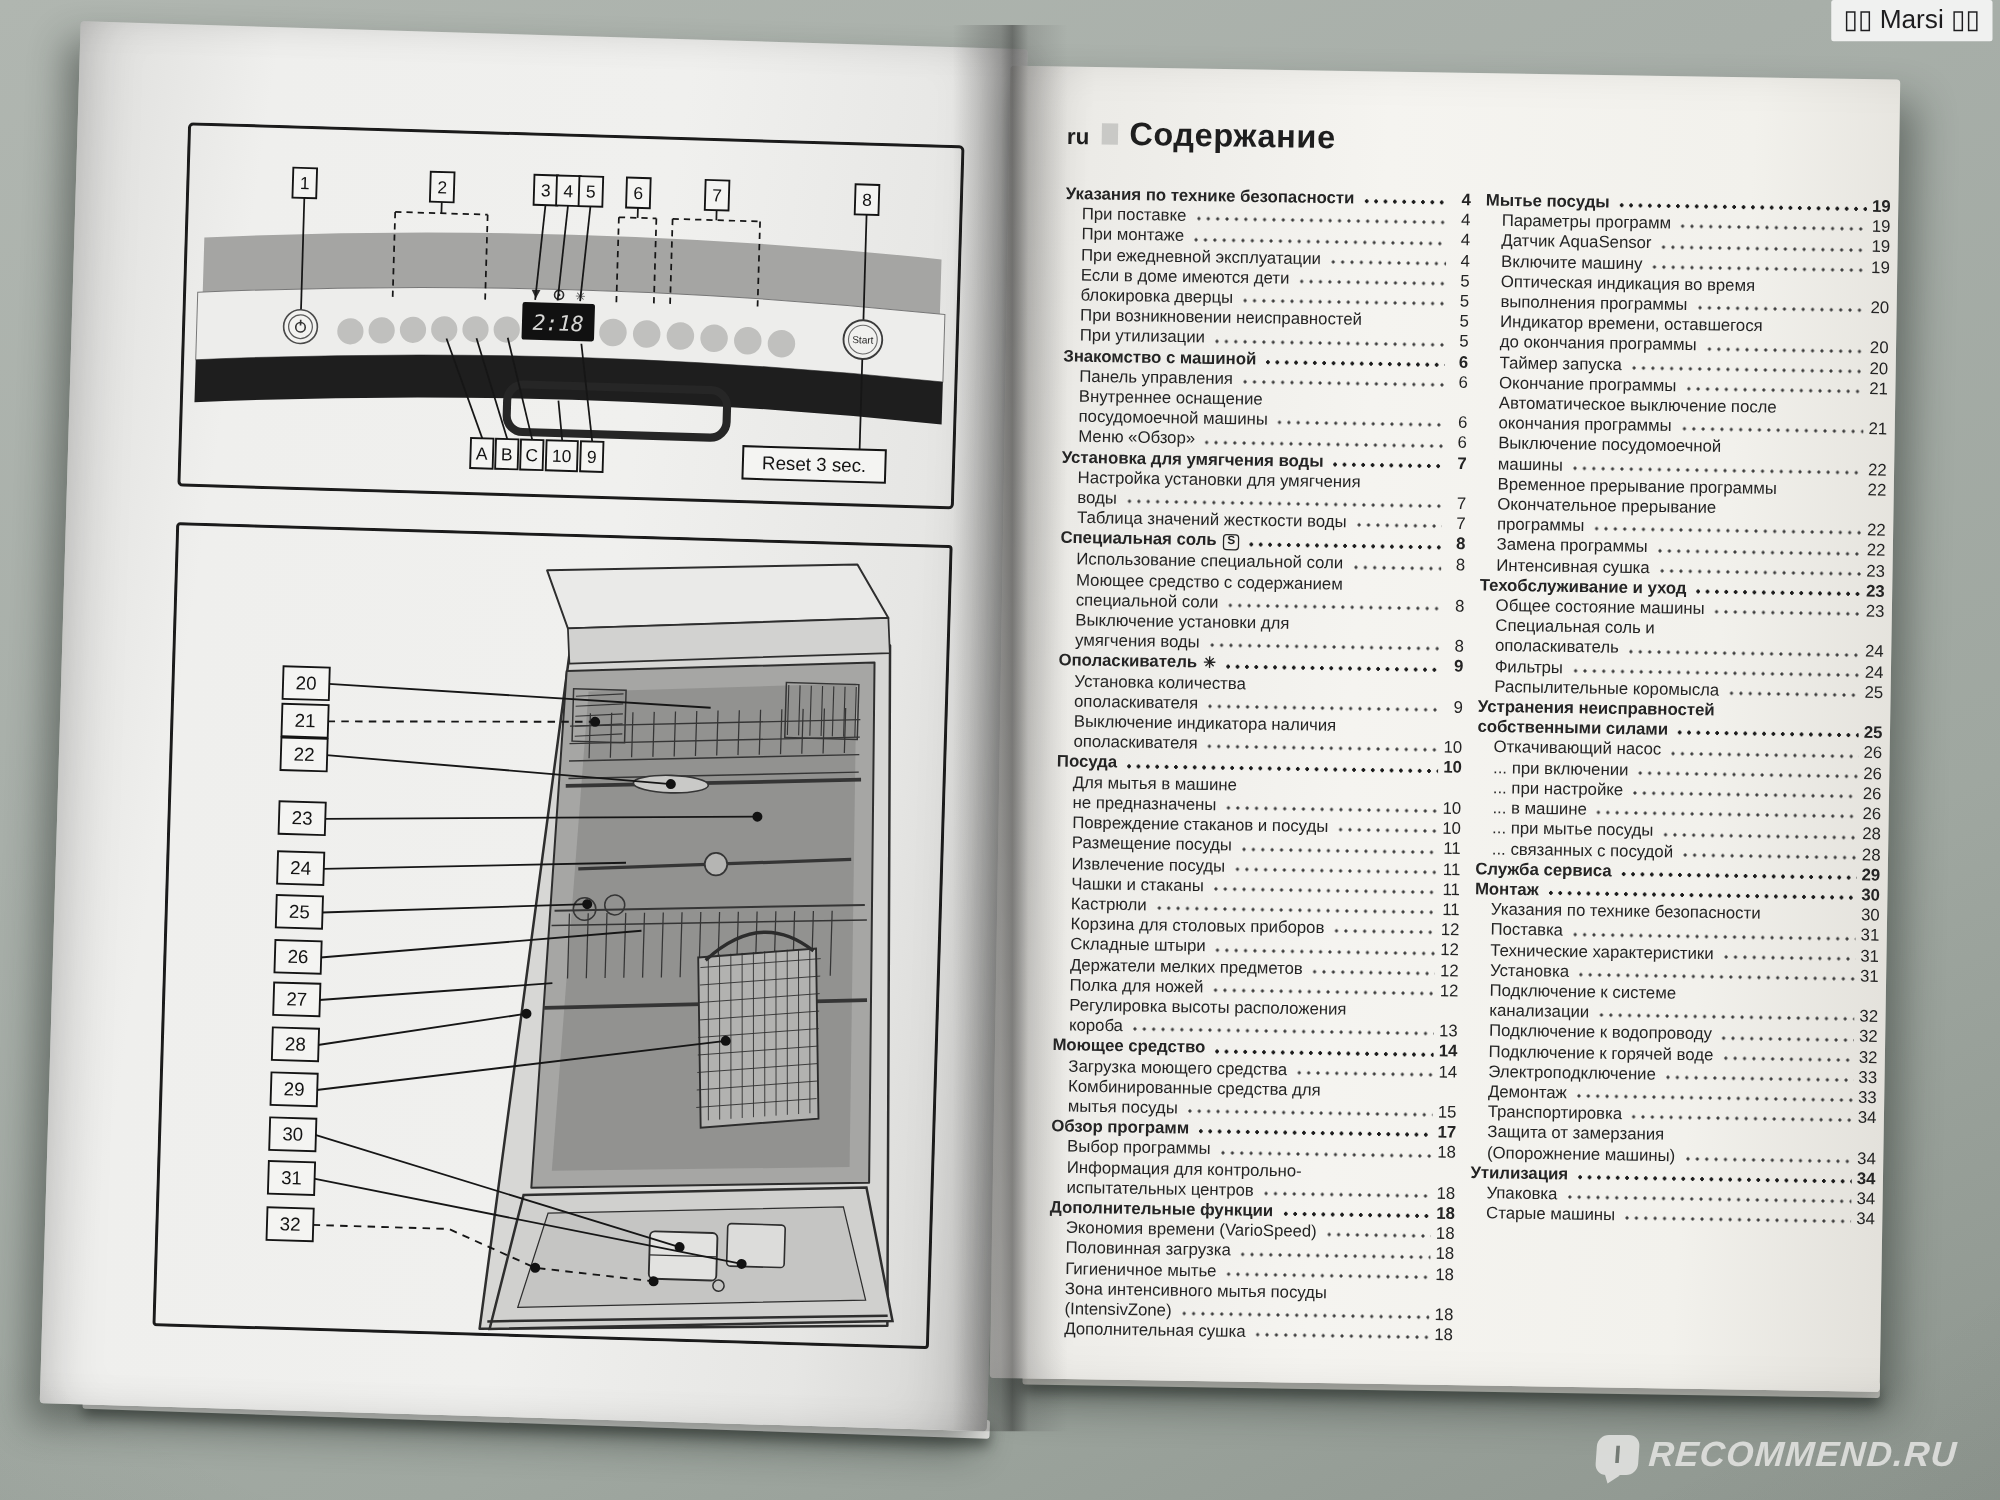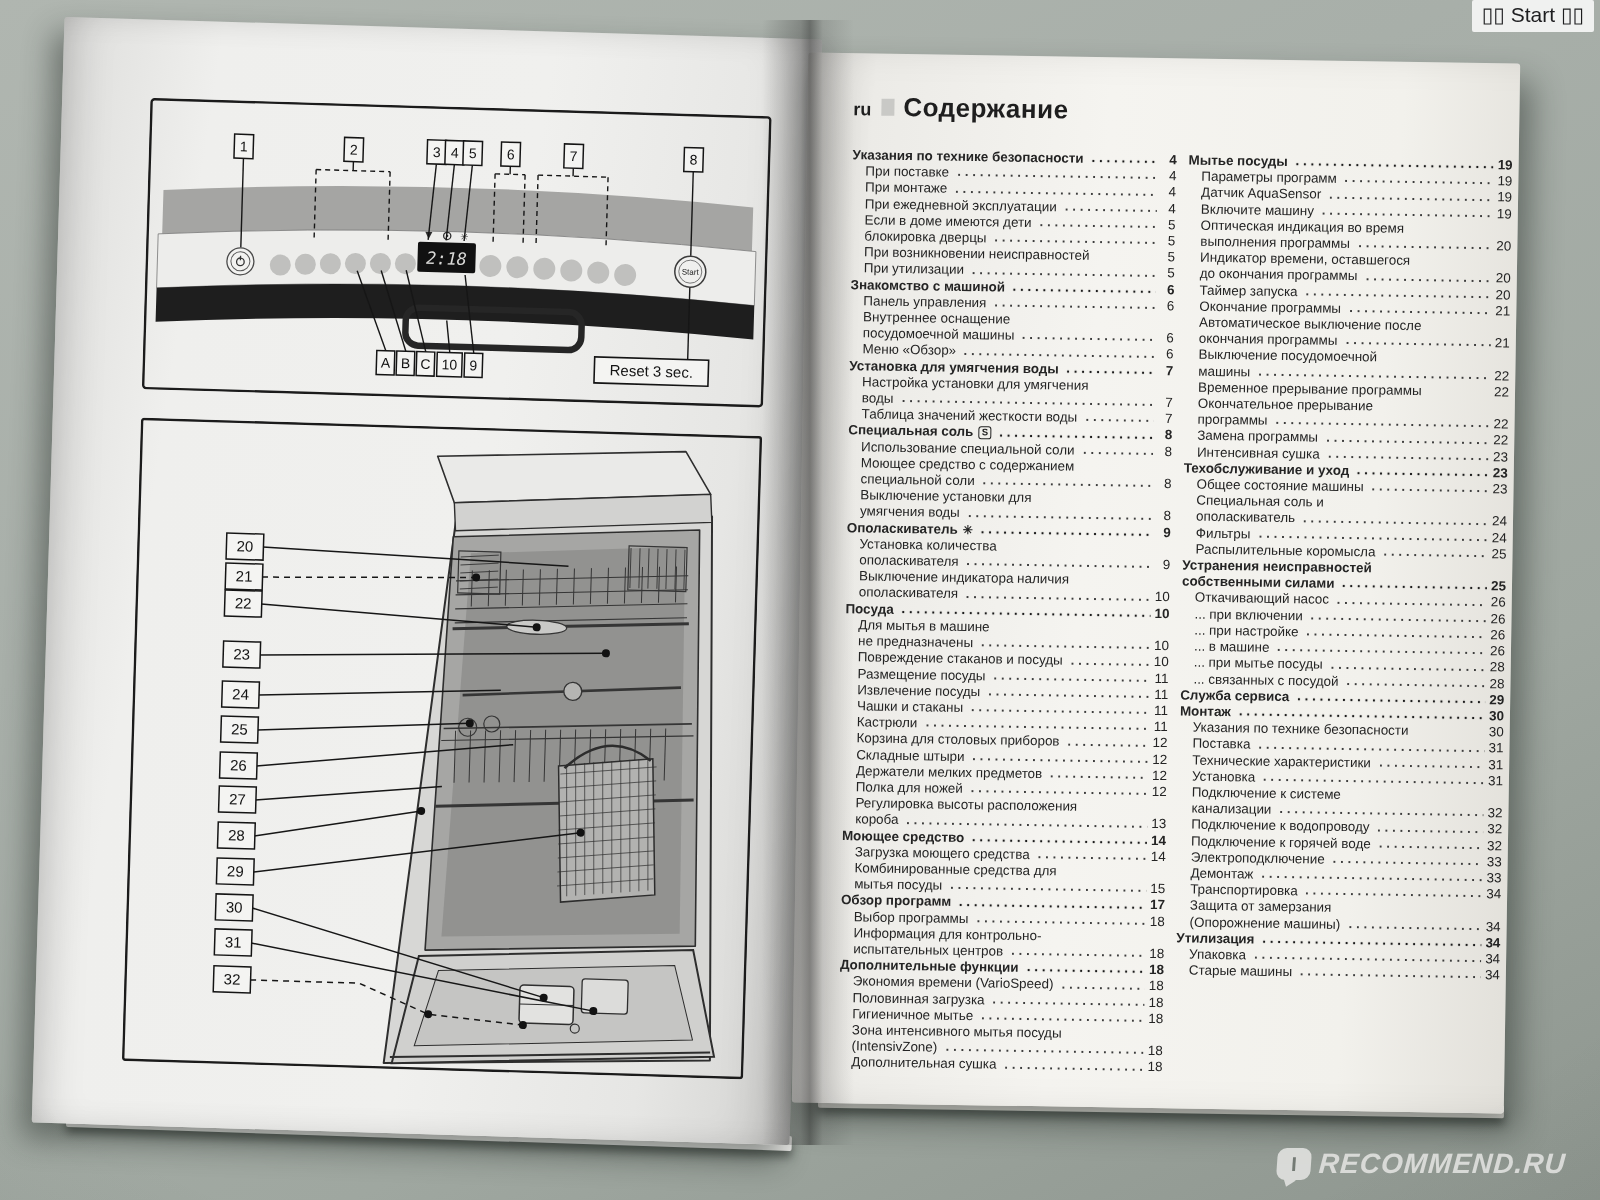--- a/index.html
+++ b/index.html
@@ -995,19 +995,19 @@
             <span class="dots"></span>
             <span class="pg">34</span>
           </div>
         </div>
       </div>
   </div>
 </div>
 
 <div class="gutter"></div>
 
-<div class="wm-top">▯▯ Start ▯▯</div>
+<div class="wm-top">▯▯ Marsi ▯▯</div>
 <div class="wm-bottom">
   <span class="bubble">I</span>
   <span class="wm-text">RECOMMEND.RU</span>
 </div>
 
 <div class="vignette"></div>
 
 </body></html>

